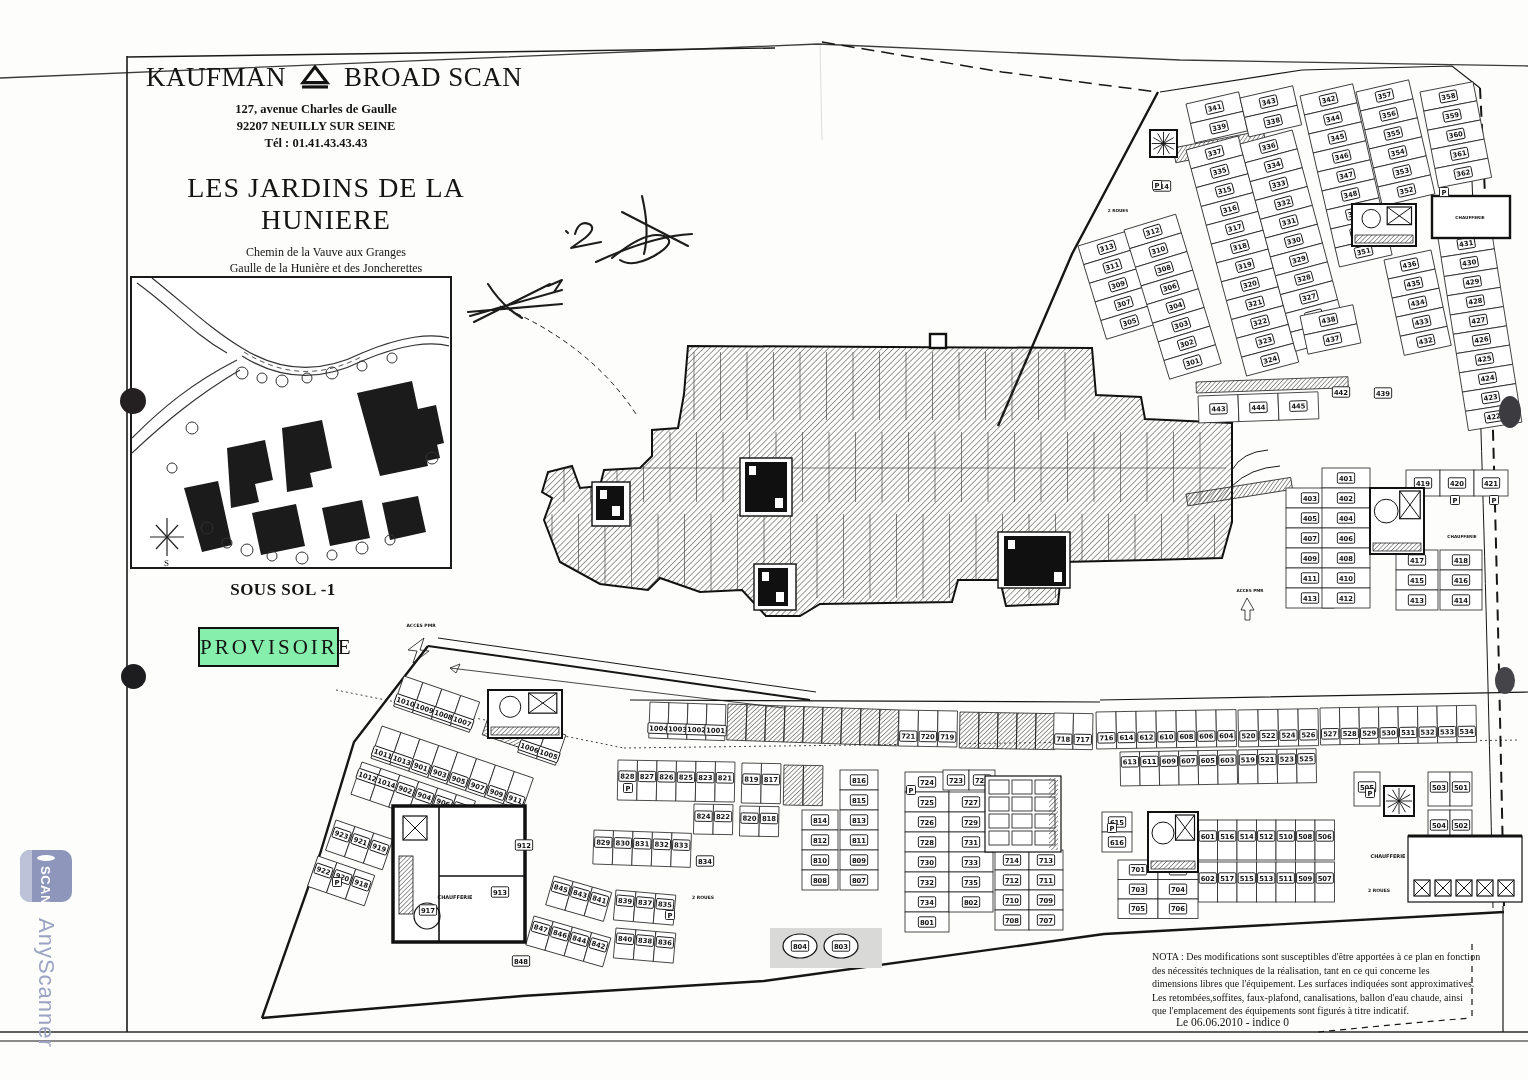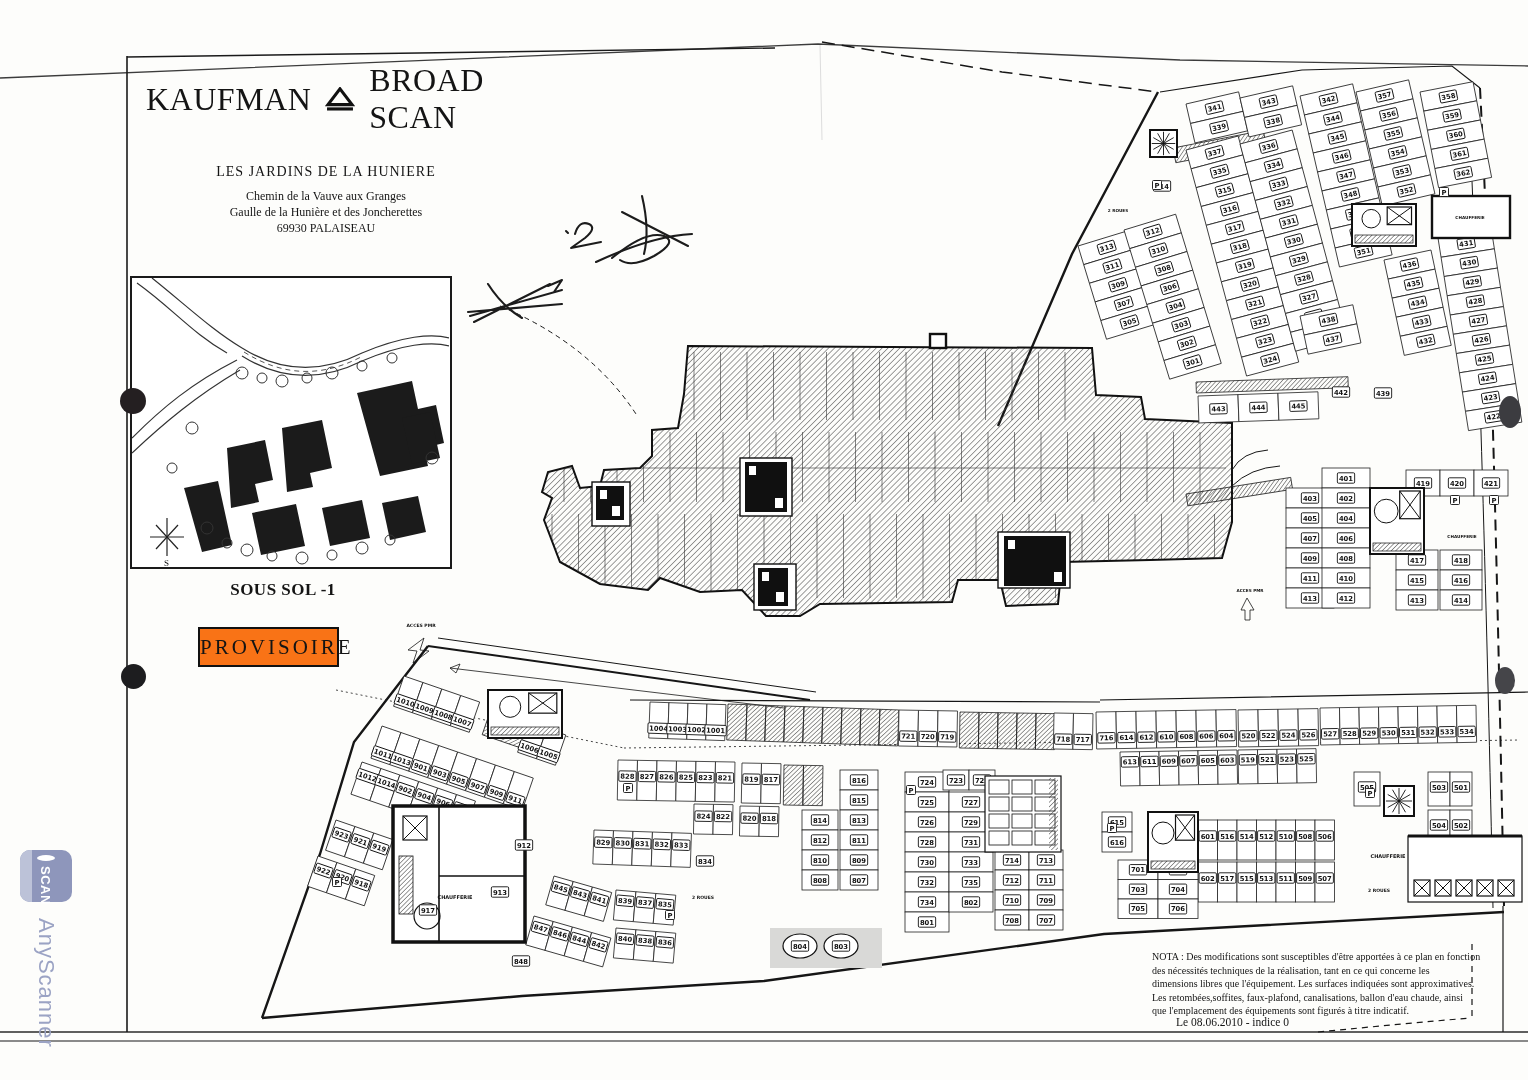--- a/index.html
+++ b/index.html
@@ -3,33 +3,33 @@
 <meta charset="utf-8">
 <style>
   html,body{margin:0;padding:0;background:#e9e9e7;}
   .page{position:relative;width:1528px;height:1080px;background:#fdfdfb;overflow:hidden;
         font-family:"Liberation Serif",serif;color:#141414;}
   .page svg{display:block;}
   .plan-svg{position:absolute;left:0;top:0;z-index:1;}
 
   
   .hdr{position:absolute;left:146px;top:62px;width:400px;z-index:3;}
-  .brand{display:flex;align-items:center;gap:14px;font-size:32px;letter-spacing:.5px;font-weight:500;justify-content:center;}
+  .brand{display:flex;align-items:center;gap:14px;font-size:27px;letter-spacing:.5px;font-weight:500;}
   .brand .logo{flex:0 0 auto;}
   .addr{width:340px;text-align:center;font-weight:700;font-size:12.5px;line-height:17px;margin-top:8px;}
-  .ptitle{width:360px;text-align:center;font-size:14px;letter-spacing:1px;font-weight:500;margin-top:28px;}
+  .ptitle{width:360px;text-align:center;font-size:28px;letter-spacing:1px;font-weight:500;margin-top:20px;}
   .paddr{width:360px;text-align:center;font-weight:400;font-size:12px;line-height:16px;margin-top:8px;}
 
   
   .mapbox{position:absolute;left:130px;top:276px;width:322px;height:293px;border:2.5px solid #1a1a1a;
           background:#fff;z-index:3;box-sizing:border-box;}
   .levlbl{position:absolute;left:122px;top:580px;width:322px;text-align:center;font-size:17px;
           font-weight:700;letter-spacing:.5px;z-index:3;}
   .prov{position:absolute;left:198px;top:627px;width:137px;height:36px;border:2.2px solid #111;
-        text-align:center;line-height:36px;font-size:21px;letter-spacing:3px;z-index:3;background:#f97316;}
+        text-align:center;line-height:36px;font-size:21px;letter-spacing:3px;z-index:3;background:#86efac;}
 
   
   .nota{position:absolute;left:1152px;top:950px;width:340px;font-size:10px;line-height:13.6px;
         z-index:3;white-space:nowrap;}
   .dateline{position:absolute;left:1176px;top:1016px;font-size:11.5px;z-index:3;}
 
   
   .punch{position:absolute;border-radius:50%;z-index:6;}
   .p1{left:120px;top:388px;width:26px;height:26px;background:#241f21;}
   .p2{left:121px;top:664px;width:25px;height:25px;background:#1d1d1f;}
@@ -1342,20 +1342,25 @@
     <div class="brand">
       <span>KAUFMAN</span>
       <span class="logo">
         <svg width="30" height="25" viewBox="0 0 32 27">
           <path d="M16 2 L29 19 L3 19 Z" fill="none" stroke="#111" stroke-width="3.4"></path>
           <rect x="2" y="22" width="28" height="3.4" fill="#111"></rect>
         </svg>
       </span>
       <span>BROAD SCAN</span>
     </div>
+    <div class="addr">
+      <div>127, avenue Charles de Gaulle</div>
+      <div>92207 NEUILLY SUR SEINE</div>
+      <div>Tél : 01.41.43.43.43</div>
+    </div>
     <div class="ptitle">LES JARDINS DE LA HUNIERE</div>
     <div class="paddr">
       <div>Chemin de la Vauve aux Granges</div>
       <div>Gaulle de la Hunière et des Joncherettes</div>
       <div>69930   PALAISEAU</div>
     </div>
   </div>
 
   <div class="mapbox">
     <svg width="317" height="288" viewBox="0 0 317 288">
@@ -1408,21 +1413,21 @@
   <div class="levlbl">SOUS SOL -1</div>
   <div class="prov">PROVISOIRE</div>
 
   <div class="nota">
     <div>NOTA : Des modifications sont susceptibles d'être apportées à ce plan en fonction</div>
     <div>des nécessités techniques de la réalisation, tant en ce qui concerne les</div>
     <div>dimensions libres que l'équipement. Les surfaces indiquées sont approximatives.</div>
     <div>Les retombées,soffites, faux-plafond, canalisations, ballon d'eau chaude, ainsi</div>
     <div>que l'emplacement des équipements sont figurés à titre indicatif.</div>
   </div>
-  <div class="dateline">Le 08.06.2010 - indice 0</div>
+  <div class="dateline">Le 06.06.2010 - indice 0</div>
 
   <div class="punch p1"></div>
   <div class="punch p2"></div>
   <div class="punch p3"></div>
   <div class="punch p4"></div>
 
   <div class="wm">
     <div class="wm-icon">
       <span class="wm-ring"></span>
       <span class="wm-scan">SCAN</span>

